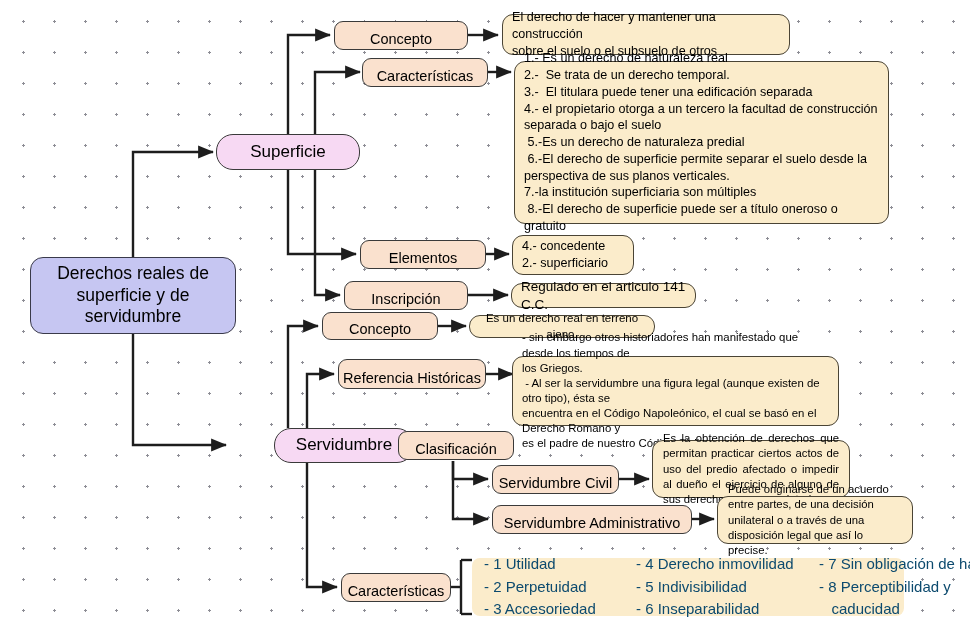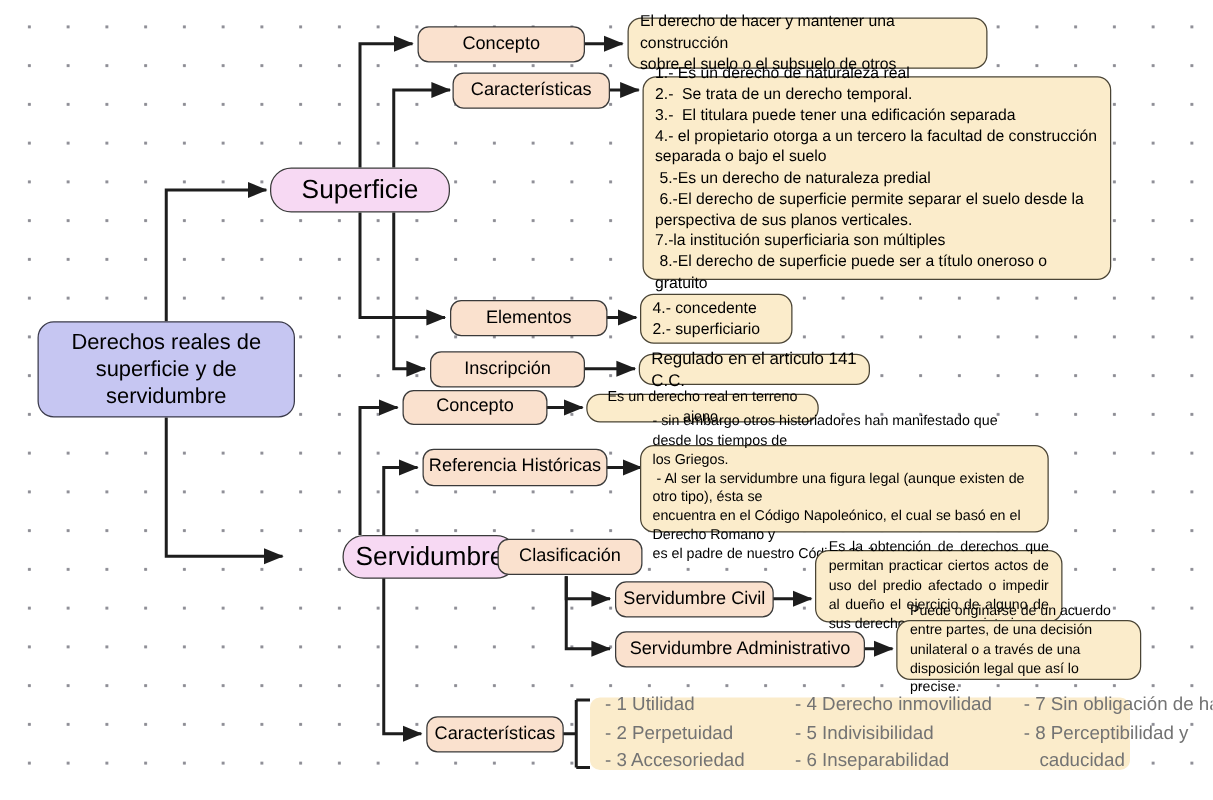--- a/index.html
+++ b/index.html
@@ -43,28 +43,29 @@
   .root {
     background: #c6c6f2;
     border-color: #3a3a4a;
     border-radius: 13px;
     font-size: 17.5px;
     padding: 4px 8px;
   }
   .branch {
     background: #f7d9f3;
     border-color: #3a3a3a;
-    font-size: 21px;
+    font-size: 17px;
     border-radius: 17px;
   }
   .topic {
     background: #fae1ce;
     border-color: #3a3a3a;
     font-size: 14.5px;
     border-radius: 9px;
+    align-items: flex-end;
   }
   .leaf {
     background: #fbeccb;
     border-color: #4a4435;
     border-radius: 11px;
     text-align: left;
     justify-content: flex-start;
     align-items: center;
     padding: 5px 9px;
     font-size: 12.6px;
@@ -76,21 +77,21 @@
   .feat-grid {
     position: absolute;
     box-sizing: border-box;
     background: #fbeccb;
     border-radius: 8px;
     display: grid;
     grid-template-columns: 152px 175px auto;
     align-content: center;
     padding: 7px 12px;
     font-size: 15px;
-    color: #737373;
+    color: #0c4a6e;
     line-height: 1.5;
   }
   .feat-grid span { white-space: pre; }
   .feat-grid .c3 { padding-left: 8px; }
 </style>
 </head>
 <body>
 
 <div id="canvas">
 

